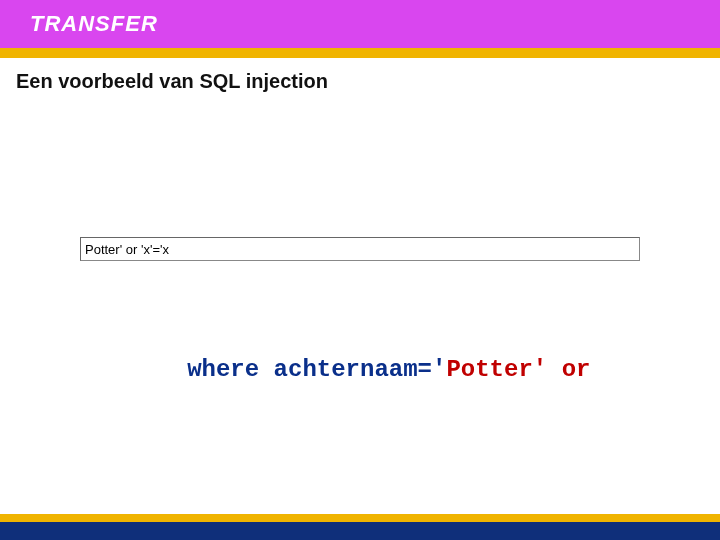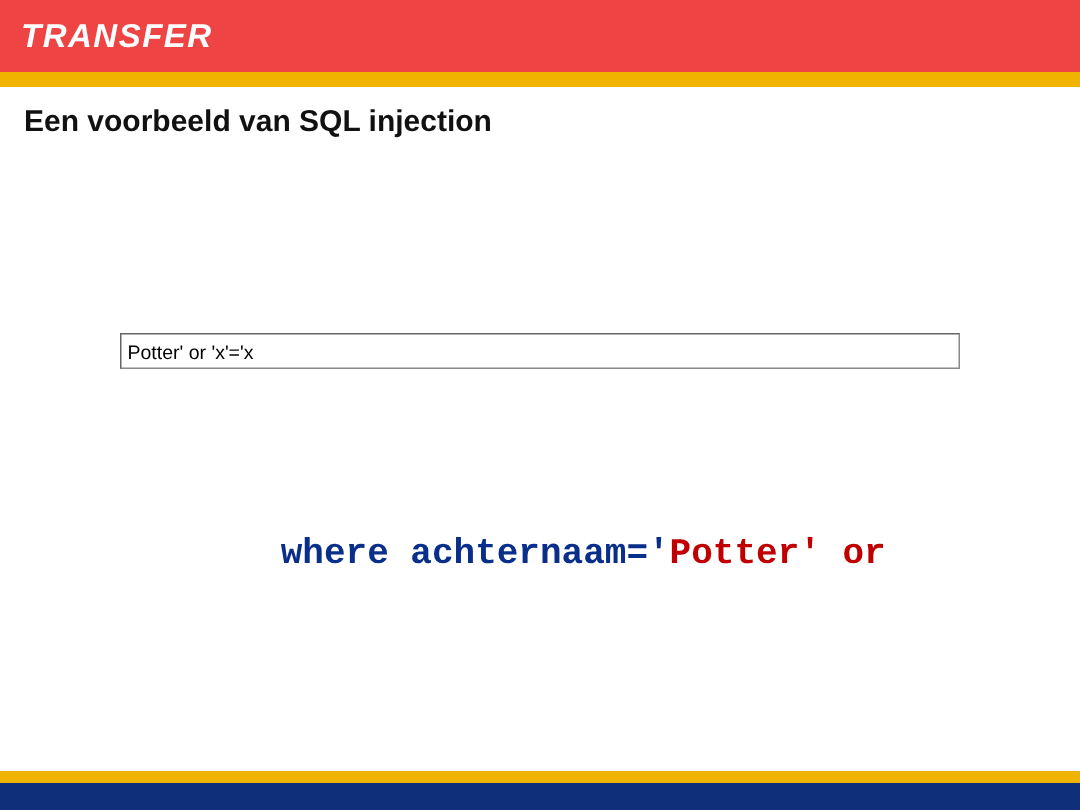--- a/index.html
+++ b/index.html
@@ -7,24 +7,24 @@
     width: 720px;
     height: 540px;
     background: #ffffff;
     font-family: Verdana, Arial, sans-serif;
     position: relative;
     overflow: hidden;
   }
   .header {
     width: 100%;
     height: 48px;
-    background: #ef4444;
+    background: #d946ef;
     display: flex;
     align-items: center;
-    padding-left: 14px;
+    padding-left: 30px;
   }
   .logo {
     font-family: Arial, Helvetica, sans-serif;
     font-weight: 900;
     font-style: italic;
     font-size: 22px;
     color: #ffffff;
     letter-spacing: 1px;
   }
   .gold-band {
@@ -35,21 +35,21 @@
   .slide-title {
     font-family: Verdana, Arial, sans-serif;
     font-weight: 700;
     font-size: 20px;
     color: #111;
     padding: 12px 18px 0 16px;
   }
   .input-row {
     position: absolute;
     left: 80px;
-    top: 222px;
+    top: 237px;
     width: 560px;
     height: 24px;
     display: flex;
   }
   .text-input {
     width: 100%;
     height: 24px;
     border: 1px solid #888;
     border-top-color: #666;
     border-left-color: #666;

